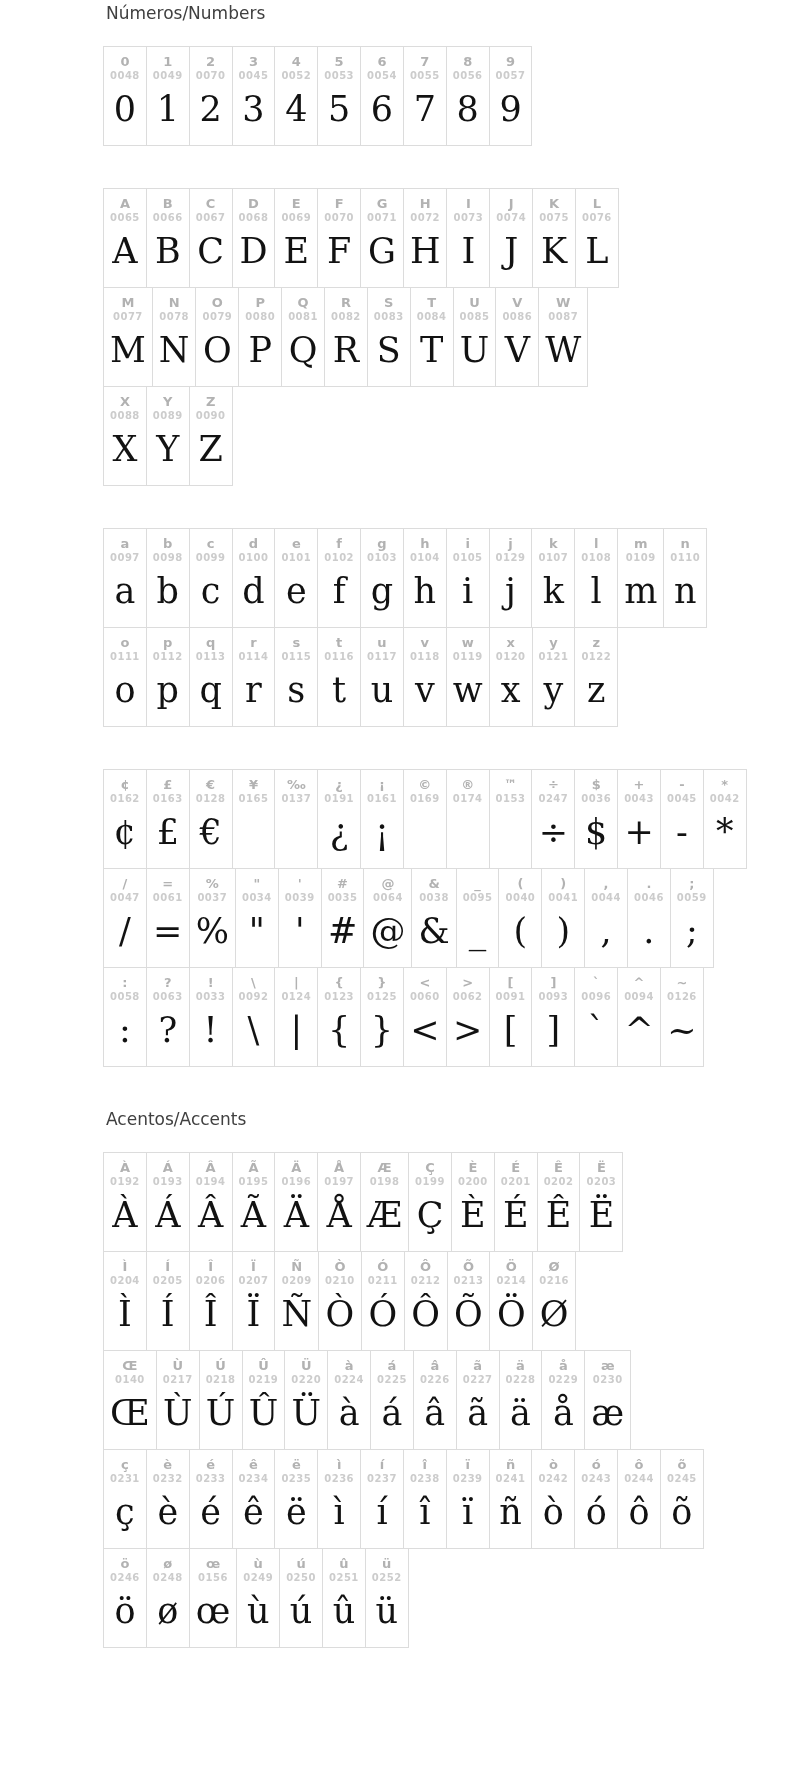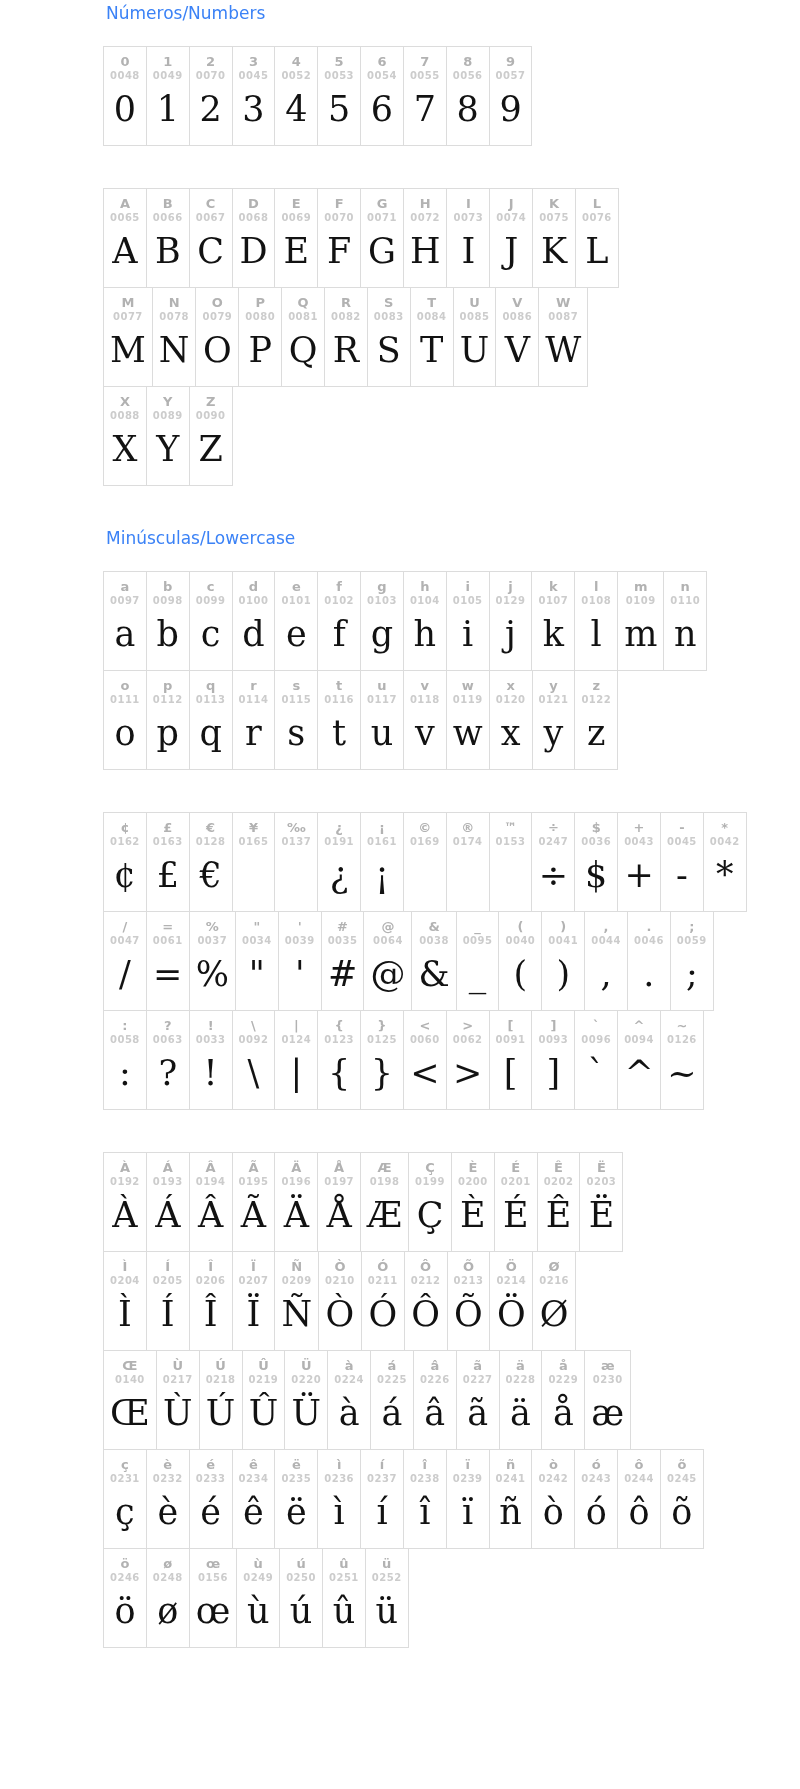--- a/index.html
+++ b/index.html
@@ -9,21 +9,21 @@
     -webkit-font-smoothing:antialiased;
   }
   .content{
     padding:3px 0 0 103px;
   }
   .section{
     margin:0 0 42px 0;
   }
   .section:last-child{margin-bottom:0;}
   .section-title{
-    color:#3b82f6;
+    color:#404040;
     font-size:17px;
     line-height:20px;
     margin:0 0 23px 3px;
   }
   .char-row{
     display:flex;
     width:max-content;
     border:1px solid #dcdcdc;
     background:#ffffff;
     box-sizing:border-box;
@@ -261,21 +261,20 @@
           <div class="cell-glyph">Y</div>
         </div>
         <div class="char-cell">
           <div class="cell-char">Z</div>
           <div class="cell-code">0090</div>
           <div class="cell-glyph">Z</div>
         </div>
       </div>
     </div>
     <div class="section">
-      <div class="section-title">Minúsculas/Lowercase</div>
       <div class="char-row">
         <div class="char-cell">
           <div class="cell-char">a</div>
           <div class="cell-code">0097</div>
           <div class="cell-glyph">a</div>
         </div>
         <div class="char-cell">
           <div class="cell-char">b</div>
           <div class="cell-code">0098</div>
           <div class="cell-glyph">b</div>
@@ -621,20 +620,21 @@
           <div class="cell-glyph">^</div>
         </div>
         <div class="char-cell">
           <div class="cell-char">~</div>
           <div class="cell-code">0126</div>
           <div class="cell-glyph">~</div>
         </div>
       </div>
     </div>
     <div class="section">
+      <div class="section-title">Acentos/Accents</div>
       <div class="char-row">
         <div class="char-cell">
           <div class="cell-char">À</div>
           <div class="cell-code">0192</div>
           <div class="cell-glyph">À</div>
         </div>
         <div class="char-cell">
           <div class="cell-char">Á</div>
           <div class="cell-code">0193</div>
           <div class="cell-glyph">Á</div>

